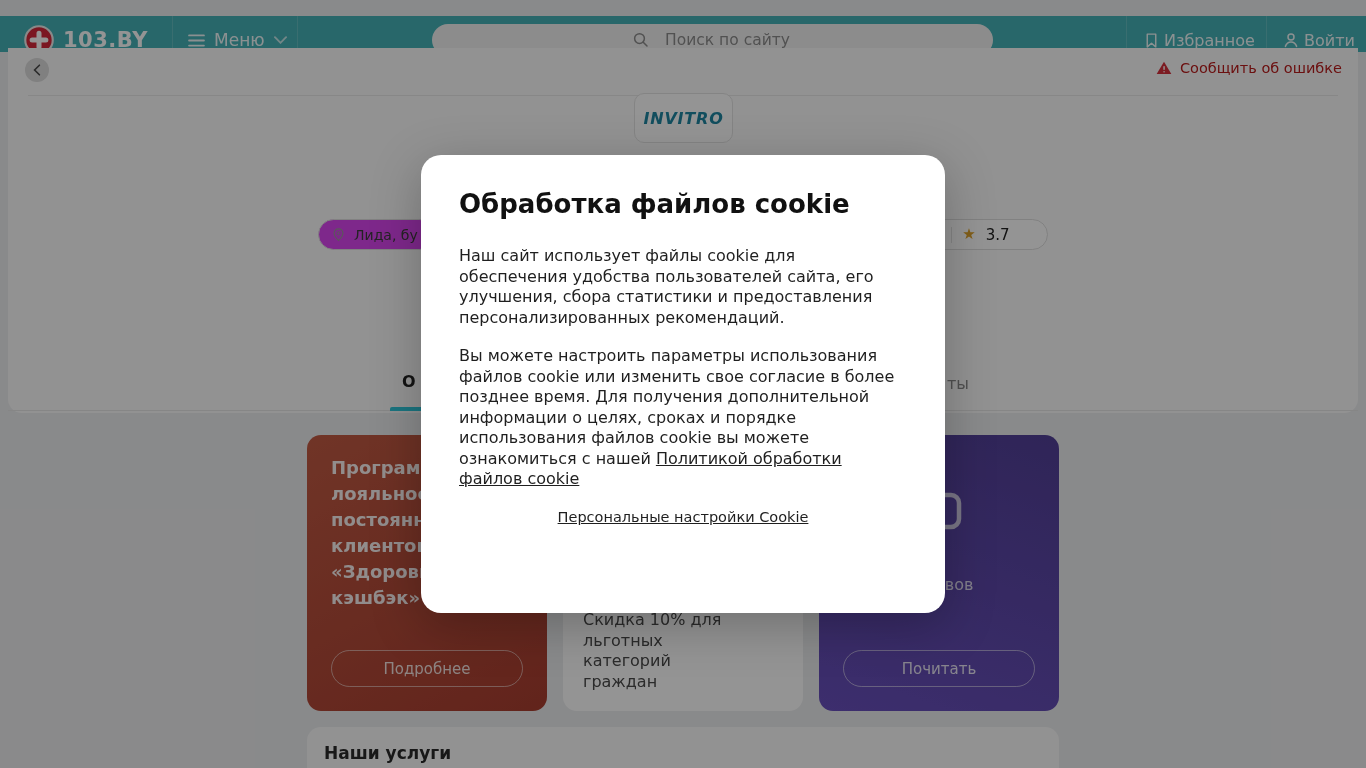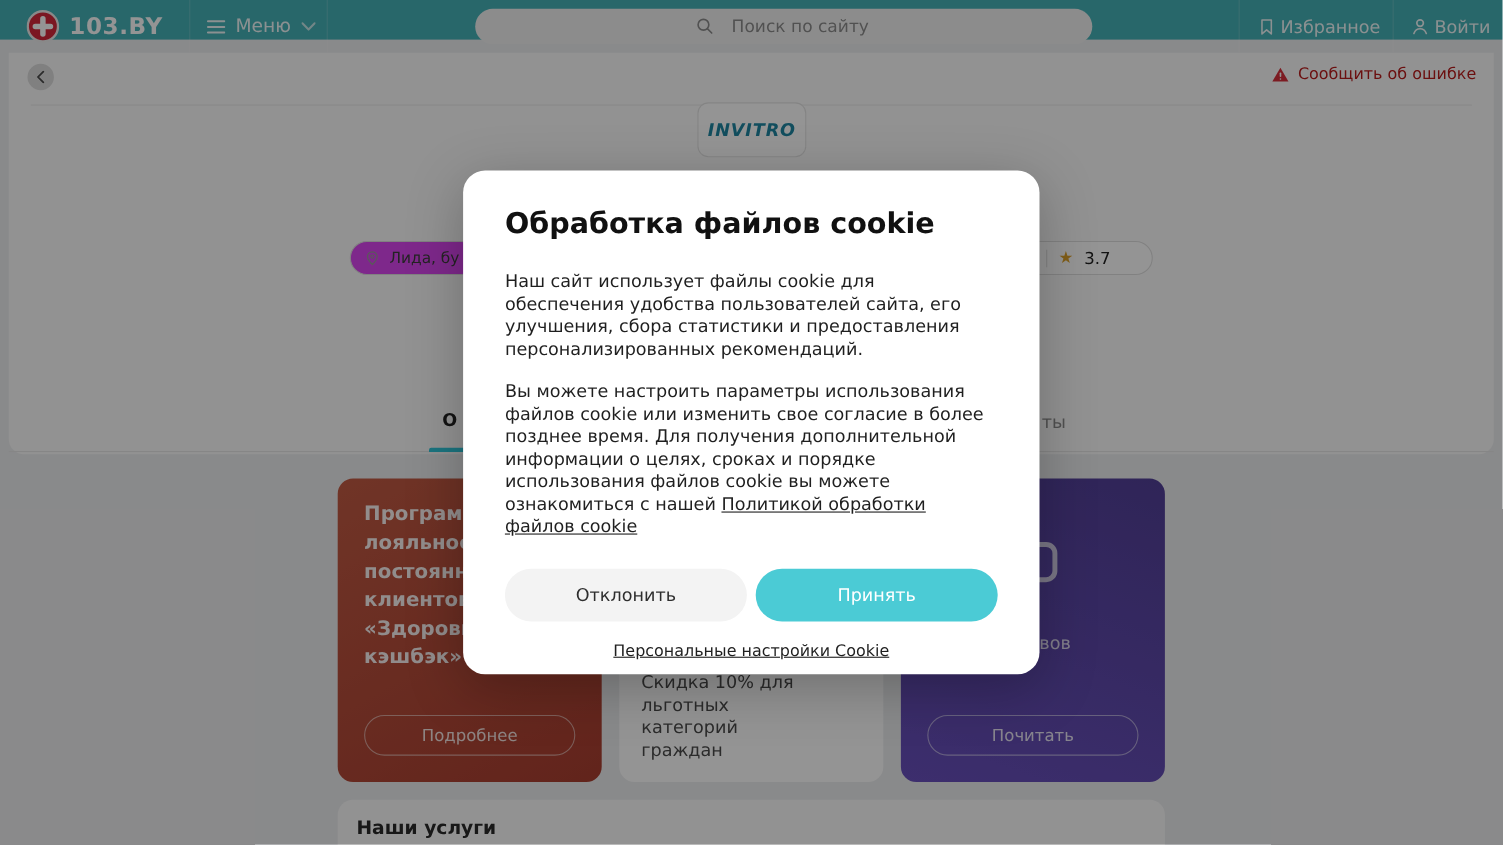--- a/index.html
+++ b/index.html
@@ -1,21 +1,21 @@
 <!DOCTYPE html>
 <html><head>
 <meta charset="utf-8">
 <style>
   * { margin:0; padding:0; box-sizing:border-box; }
   html,body { width:1366px; height:768px; overflow:hidden; background:#EDEEF0;
               font-family:"DejaVu Sans", sans-serif; }
   .stage { position:relative; width:1366px; height:768px; overflow:hidden; }
 
   
-  .header { position:absolute; left:0; top:0; width:1366px; height:36px;
+  .header { position:absolute; left:0; top:16px; width:1366px; height:36px;
             background:#46B2B7; display:flex; align-items:center; z-index:1; }
   .brand { position:absolute; left:24px; top:0; height:48px; display:flex; align-items:center; gap:9px; cursor:pointer; }
   .brand-cross { width:30px; height:30px; }
   .brand-text { color:#fff; font-size:21px; font-weight:800; letter-spacing:.5px; }
   .hdiv { position:absolute; top:0; width:1px; height:48px; background:rgba(255,255,255,.16); }
   .menu-btn { position:absolute; left:188px; top:0; height:48px; display:flex; align-items:center; gap:9px;
               color:rgba(255,255,255,.92); font-size:17px; cursor:pointer; }
   .icon { display:inline-flex; align-items:center; justify-content:center; }
   .search-wrap { position:absolute; left:432px; top:8px; width:561px; height:32px; }
   .search-input { width:100%; height:100%; border:none; outline:none; border-radius:16px;
@@ -226,20 +226,16 @@
   <div class="services-card">
     <div class="services-title">Наши услуги</div>
   </div>
 
   <div class="overlay"></div>
 
   <div class="modal">
     <div class="modal-title">Обработка файлов cookie</div>
     <p class="modal-p">Наш сайт использует файлы cookie для обеспечения удобства пользователей сайта, его улучшения, сбора статистики и предоставления персонализированных рекомендаций.</p>
     <p class="modal-p modal-p2"><span>Вы можете настроить параметры использования файлов cookie или изменить свое согласие в более позднее время. Для получения дополнительной информации о целях, сроках и порядке использования файлов cookie вы можете ознакомиться с нашей</span> <a class="modal-link">Политикой обработки файлов cookie</a></p>
-    <div class="modal-btns">
-      <button class="modal-btn btn-decline">Отклонить</button>
-      <button class="modal-btn btn-accept">Принять</button>
-    </div>
     <div class="modal-settings">Персональные настройки Cookie</div>
   </div>
 
 </div>
 
 </body></html>

